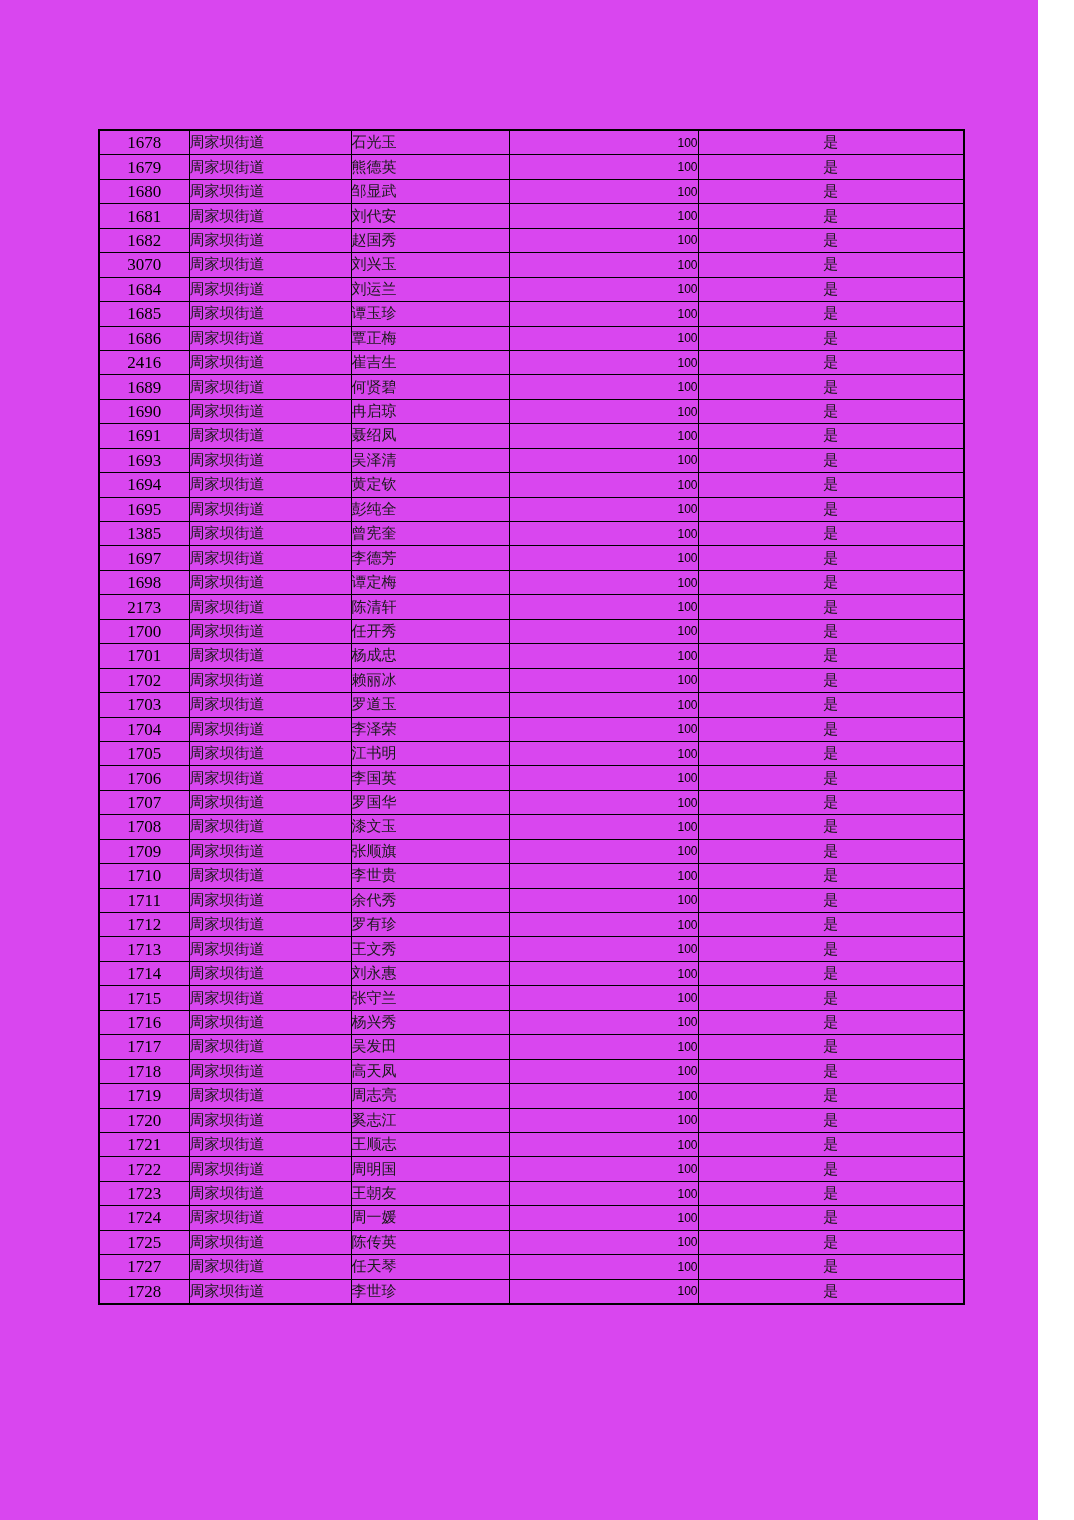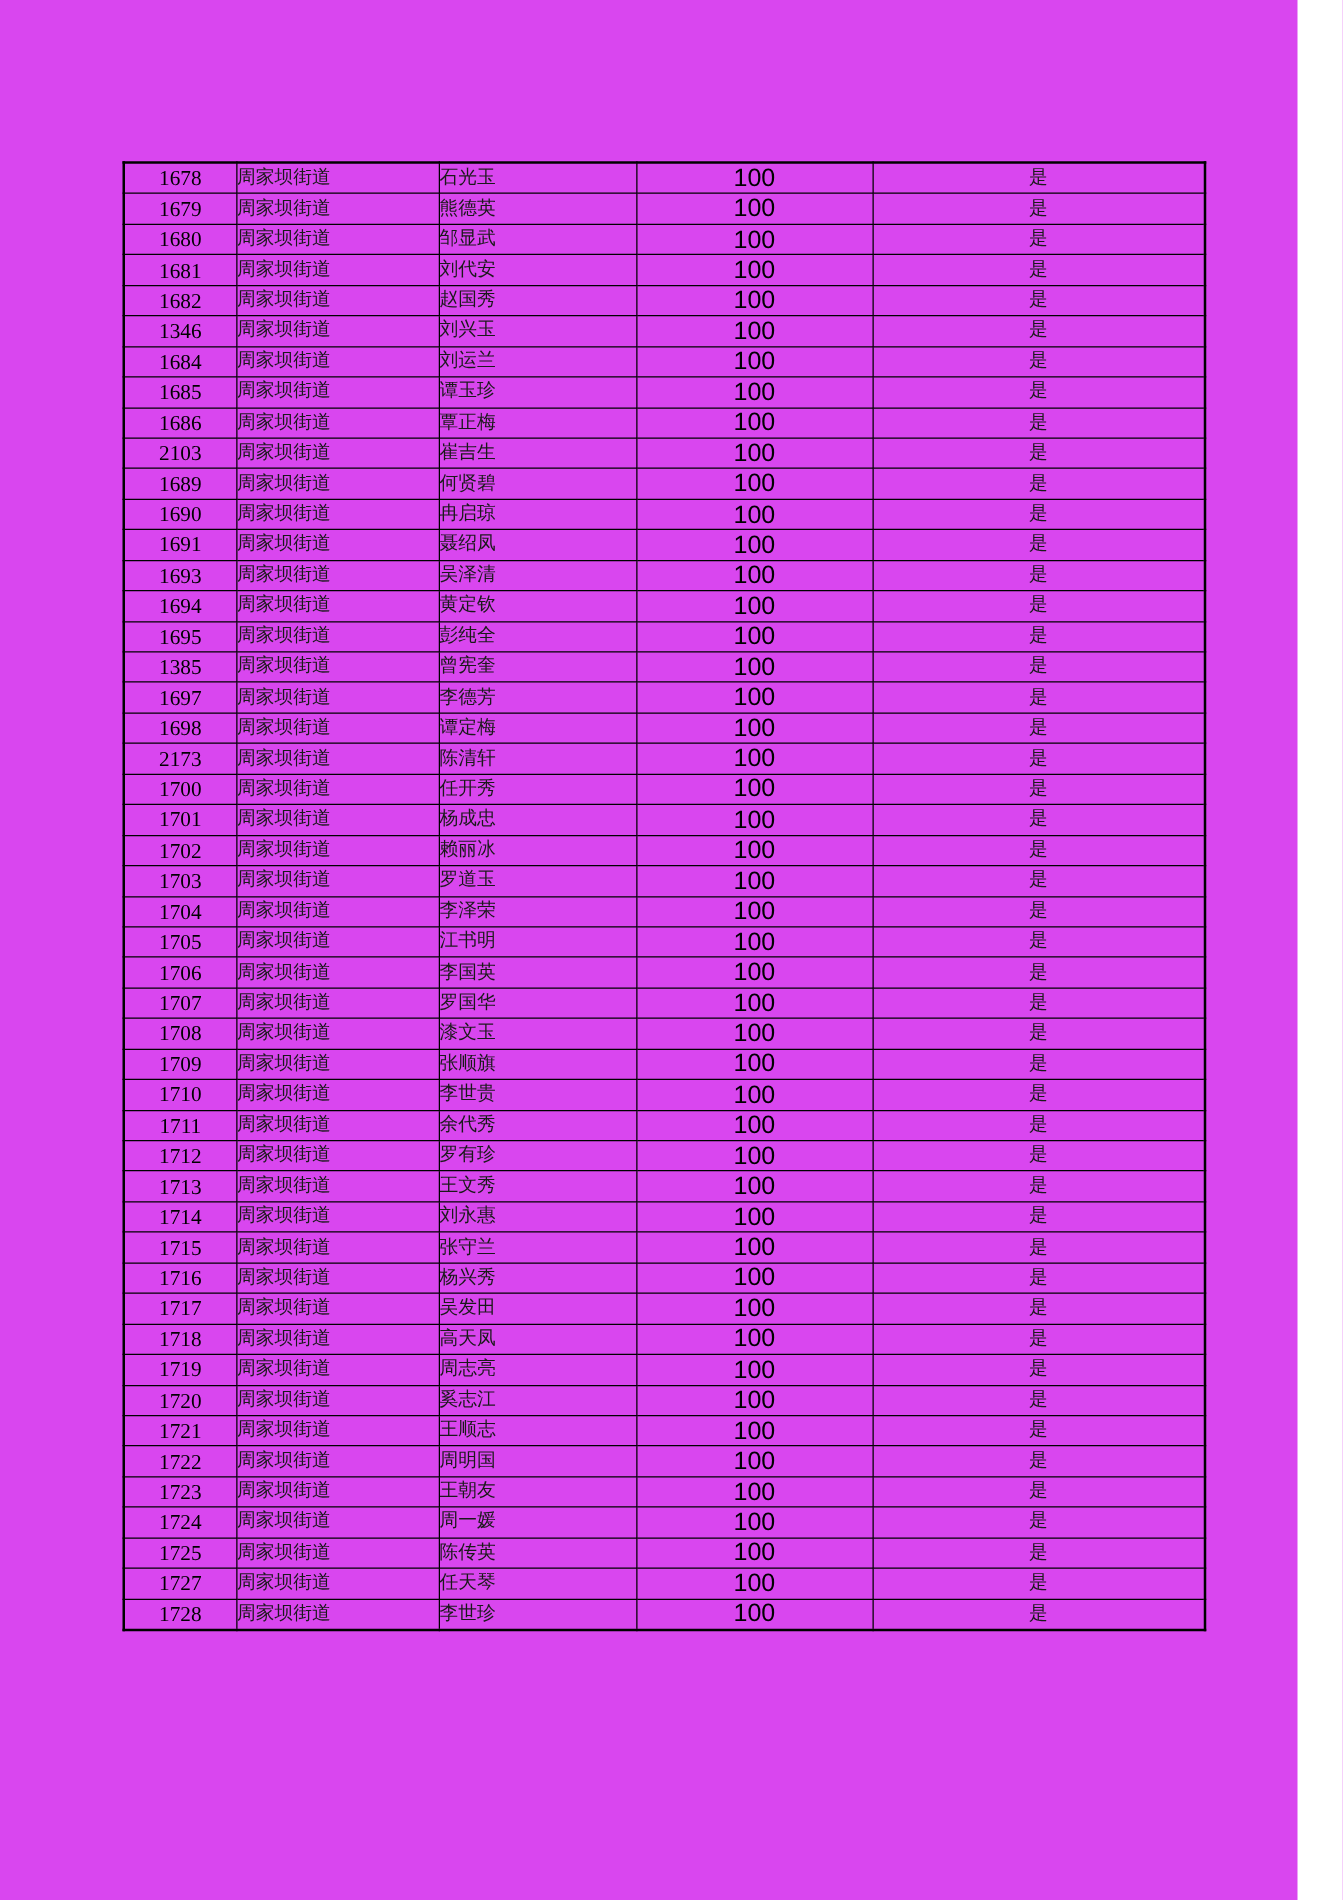--- a/index.html
+++ b/index.html
@@ -39,24 +39,24 @@
     color: #000000;
   }
   td.c-street, td.c-name {
     text-align: left;
     padding-left: 5px;
     font-family: "Liberation Serif", "DejaVu Serif", serif;
     font-size: 15px;
     color: #1a1a1a;
   }
   td.c-score {
-    text-align: center;
+    text-align: right;
     padding-left: 3px;
     font-family: "Liberation Sans", "DejaVu Sans", sans-serif;
-    font-size: 20px;
+    font-size: 12px;
     color: #000000;
   }
   td.c-flag {
     text-align: center;
     font-family: "Liberation Serif", "DejaVu Serif", serif;
     font-size: 15px;
     color: #1a1a1a;
   }
 </style>
 </head>
@@ -101,21 +101,21 @@
           <td class="c-flag">是</td>
         </tr>
         <tr>
           <td class="c-num">1682</td>
           <td class="c-street">周家坝街道</td>
           <td class="c-name">赵国秀</td>
           <td class="c-score">100</td>
           <td class="c-flag">是</td>
         </tr>
         <tr>
-          <td class="c-num">1346</td>
+          <td class="c-num">3070</td>
           <td class="c-street">周家坝街道</td>
           <td class="c-name">刘兴玉</td>
           <td class="c-score">100</td>
           <td class="c-flag">是</td>
         </tr>
         <tr>
           <td class="c-num">1684</td>
           <td class="c-street">周家坝街道</td>
           <td class="c-name">刘运兰</td>
           <td class="c-score">100</td>
@@ -129,21 +129,21 @@
           <td class="c-flag">是</td>
         </tr>
         <tr>
           <td class="c-num">1686</td>
           <td class="c-street">周家坝街道</td>
           <td class="c-name">覃正梅</td>
           <td class="c-score">100</td>
           <td class="c-flag">是</td>
         </tr>
         <tr>
-          <td class="c-num">2103</td>
+          <td class="c-num">2416</td>
           <td class="c-street">周家坝街道</td>
           <td class="c-name">崔吉生</td>
           <td class="c-score">100</td>
           <td class="c-flag">是</td>
         </tr>
         <tr>
           <td class="c-num">1689</td>
           <td class="c-street">周家坝街道</td>
           <td class="c-name">何贤碧</td>
           <td class="c-score">100</td>

